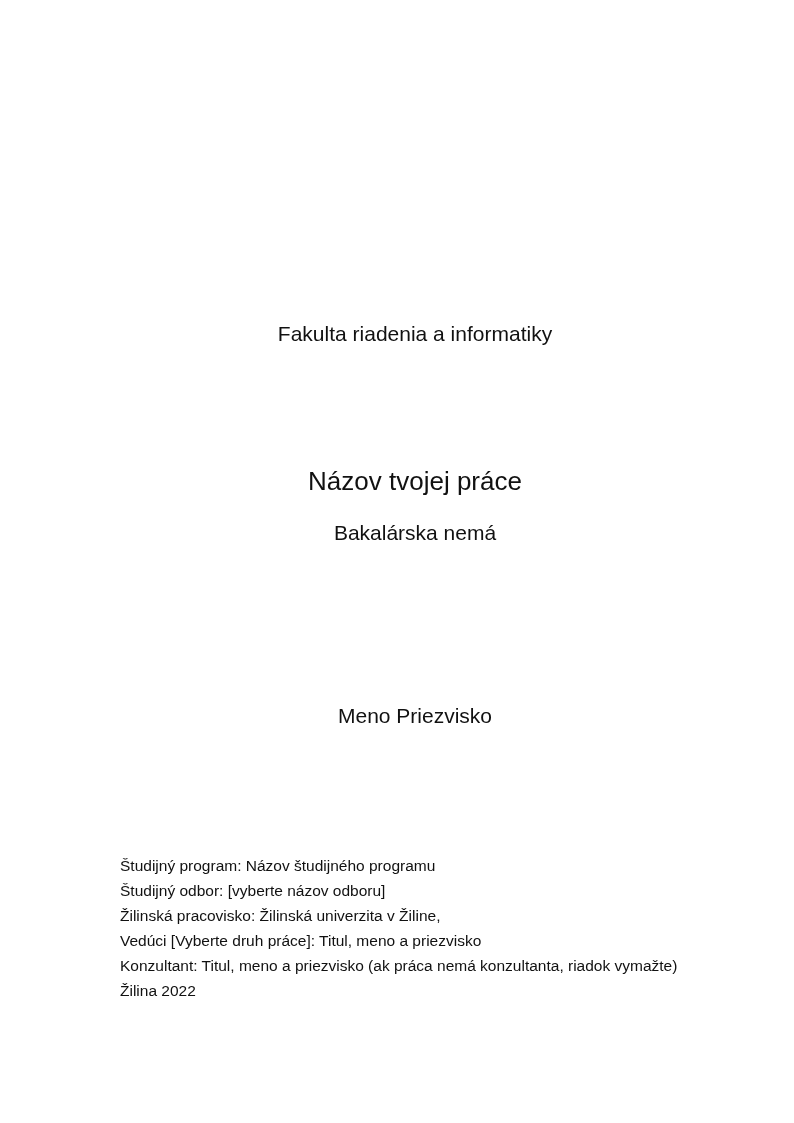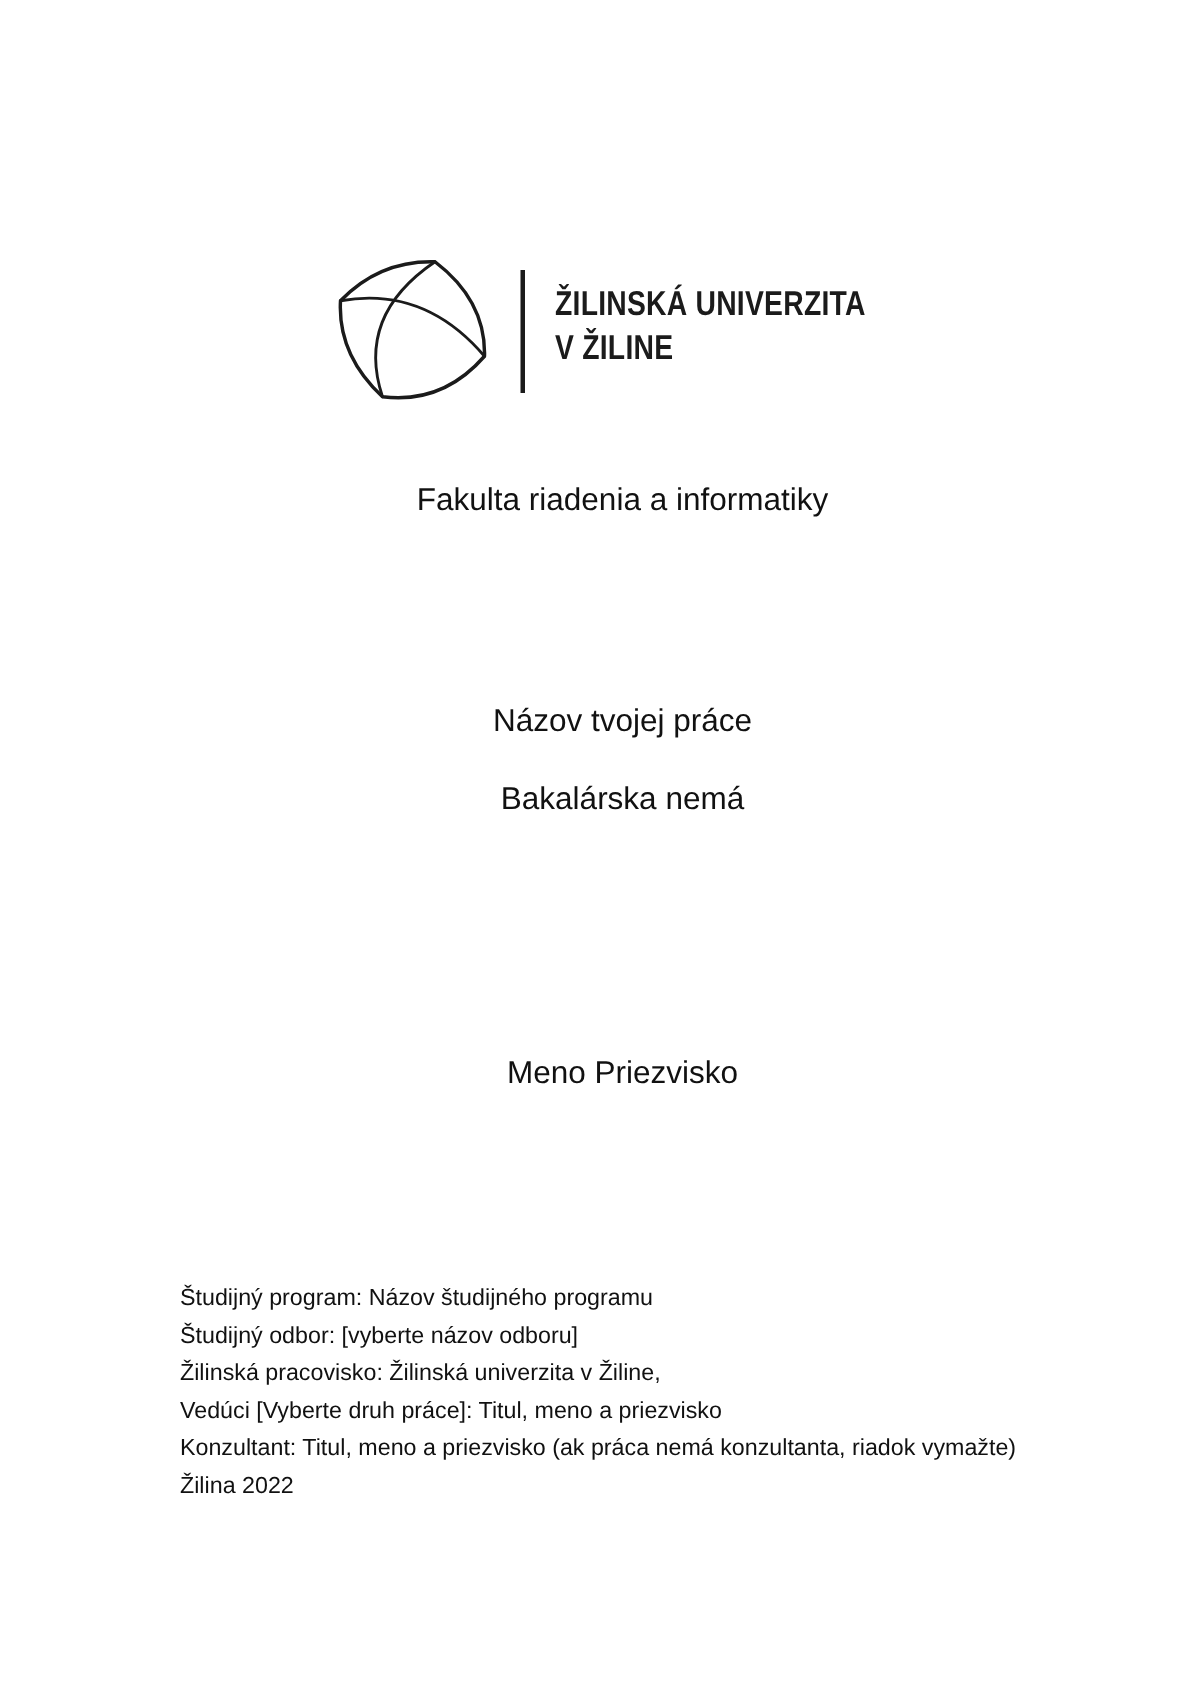--- a/index.html
+++ b/index.html
@@ -62,21 +62,21 @@
     text-align: center;
     white-space: nowrap;
   }
   .faculty {
     top: 322px;
     font-size: 21px;
     line-height: 24px;
   }
   .thesis-title {
     top: 469px;
-    font-size: 21px;
+    font-size: 26px;
     line-height: 24px;
   }
   .thesis-type {
     top: 521px;
     font-size: 21px;
     line-height: 24px;
   }
   .author {
     top: 704px;
     font-size: 21px;
@@ -95,34 +95,20 @@
   }
   .detail-line {
     white-space: nowrap;
   }
 </style>
 </head>
 <body>
 
 <div class="page">
 
-  <div class="logo-row">
-    <svg class="logo-star" viewBox="0 0 100 96" xmlns="http://www.w3.org/2000/svg">
-      <g fill="none" stroke="#1b1b1b" stroke-linejoin="round" stroke-linecap="round">
-        <path d="M65,4 Q28,3 2,30 Q0,66 30,94 Q70,99 98,67 Q99,30 65,4 Z" stroke-width="2.3"></path>
-        <path d="M65,4 Q12,40 30,94" stroke-width="1.9"></path>
-        <path d="M2,30 Q58,20 98,67" stroke-width="1.9"></path>
-      </g>
-    </svg>
-    <div class="logo-divider"></div>
-    <div class="wordmark">
-      <div>ŽILINSKÁ UNIVERZITA</div>
-      <div>V ŽILINE</div>
-    </div>
-  </div>
 
   <div class="faculty">Fakulta riadenia a informatiky</div>
 
   <div class="thesis-title">Názov tvojej práce</div>
   <div class="thesis-type">Bakalárska nemá</div>
 
   <div class="author">Meno Priezvisko</div>
 
   <div class="details">
     <div class="detail-line">Študijný program: Názov študijného programu</div>

